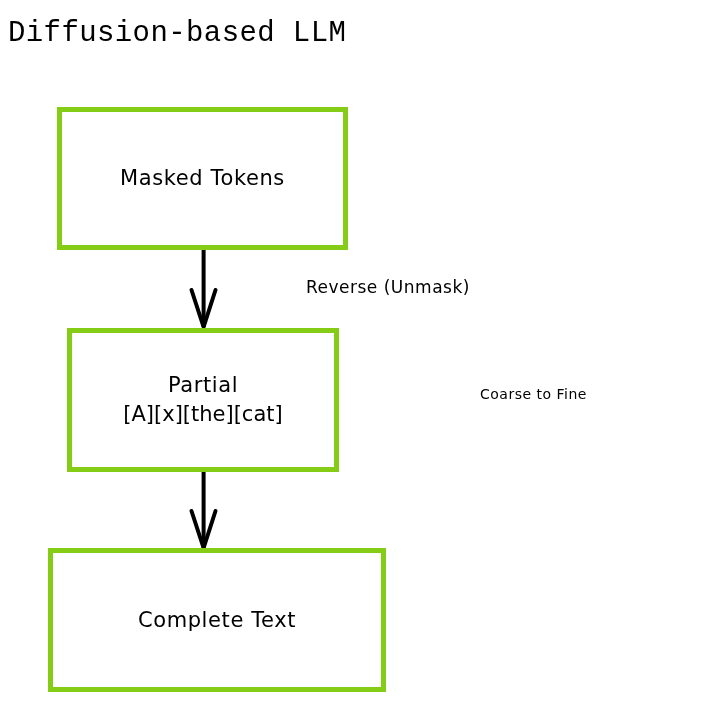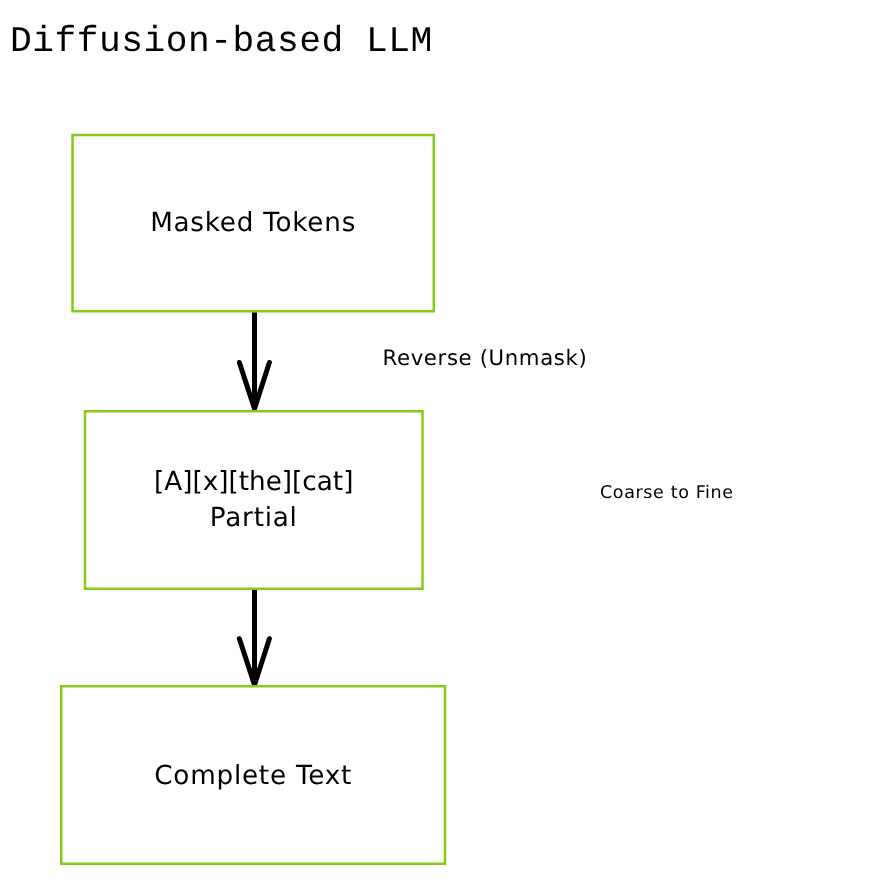--- a/index.html
+++ b/index.html
@@ -33,21 +33,21 @@
     letter-spacing: 0.4px;
     color: #000000;
     white-space: nowrap;
     line-height: 1.2;
   }
 
   
   .node {
     position: absolute;
     box-sizing: border-box;
-    border: 2px solid #84cc16;
+    border: 5px solid #84cc16;
     background: #ffffff;
     display: flex;
     flex-direction: column;
     align-items: center;
     justify-content: center;
     text-align: center;
   }
   .node-line {
     font-family: "DejaVu Sans", sans-serif;
     font-size: 21px;
@@ -55,21 +55,21 @@
     letter-spacing: 0.6px;
     color: #000000;
     white-space: nowrap;
   }
   .node-line.tokens {
     letter-spacing: 0px;
   }
 
   #node-masked  { left: 57px;  top: 107px; width: 291px; height: 143px; }
   #node-partial { left: 67px;  top: 328px; width: 272px; height: 144px; }
-  #node-complete{ left: 48px;  top: 548px; width: 309px; height: 144px; }
+  #node-complete{ left: 48px;  top: 548px; width: 338px; height: 144px; }
 
   
   .edge {
     position: absolute;
   }
   .edge svg { display: block; overflow: visible; }
 
   #edge-1 { left: 185px; top: 248px; width: 40px; height: 84px; }
   #edge-2 { left: 185px; top: 470px; width: 40px; height: 82px; }
 
@@ -99,22 +99,22 @@
   <div class="edge" id="edge-1">
     <svg width="40" height="84" viewBox="0 0 40 84" xmlns="http://www.w3.org/2000/svg">
       <path d="M18.6 2 L18.6 79" stroke="#000000" stroke-width="4" stroke-linecap="butt" fill="none"></path>
       <path d="M6.5 42 L18.6 79 L30.5 42" stroke="#000000" stroke-width="4" stroke-linecap="round" stroke-linejoin="round" fill="none"></path>
     </svg>
   </div>
 
   <div class="edge-label" id="label-reverse">Reverse (Unmask)</div>
 
   <div class="node" id="node-partial">
+    <div class="node-line">Partial</div>
     <div class="node-line tokens">[A][x][the][cat]</div>
-    <div class="node-line">Partial</div>
   </div>
 
   <div class="edge" id="edge-2">
     <svg width="40" height="82" viewBox="0 0 40 82" xmlns="http://www.w3.org/2000/svg">
       <path d="M18.6 2 L18.6 78" stroke="#000000" stroke-width="4" stroke-linecap="butt" fill="none"></path>
       <path d="M6.5 41 L18.6 78 L30.5 41" stroke="#000000" stroke-width="4" stroke-linecap="round" stroke-linejoin="round" fill="none"></path>
     </svg>
   </div>
 
   <div class="node" id="node-complete">

